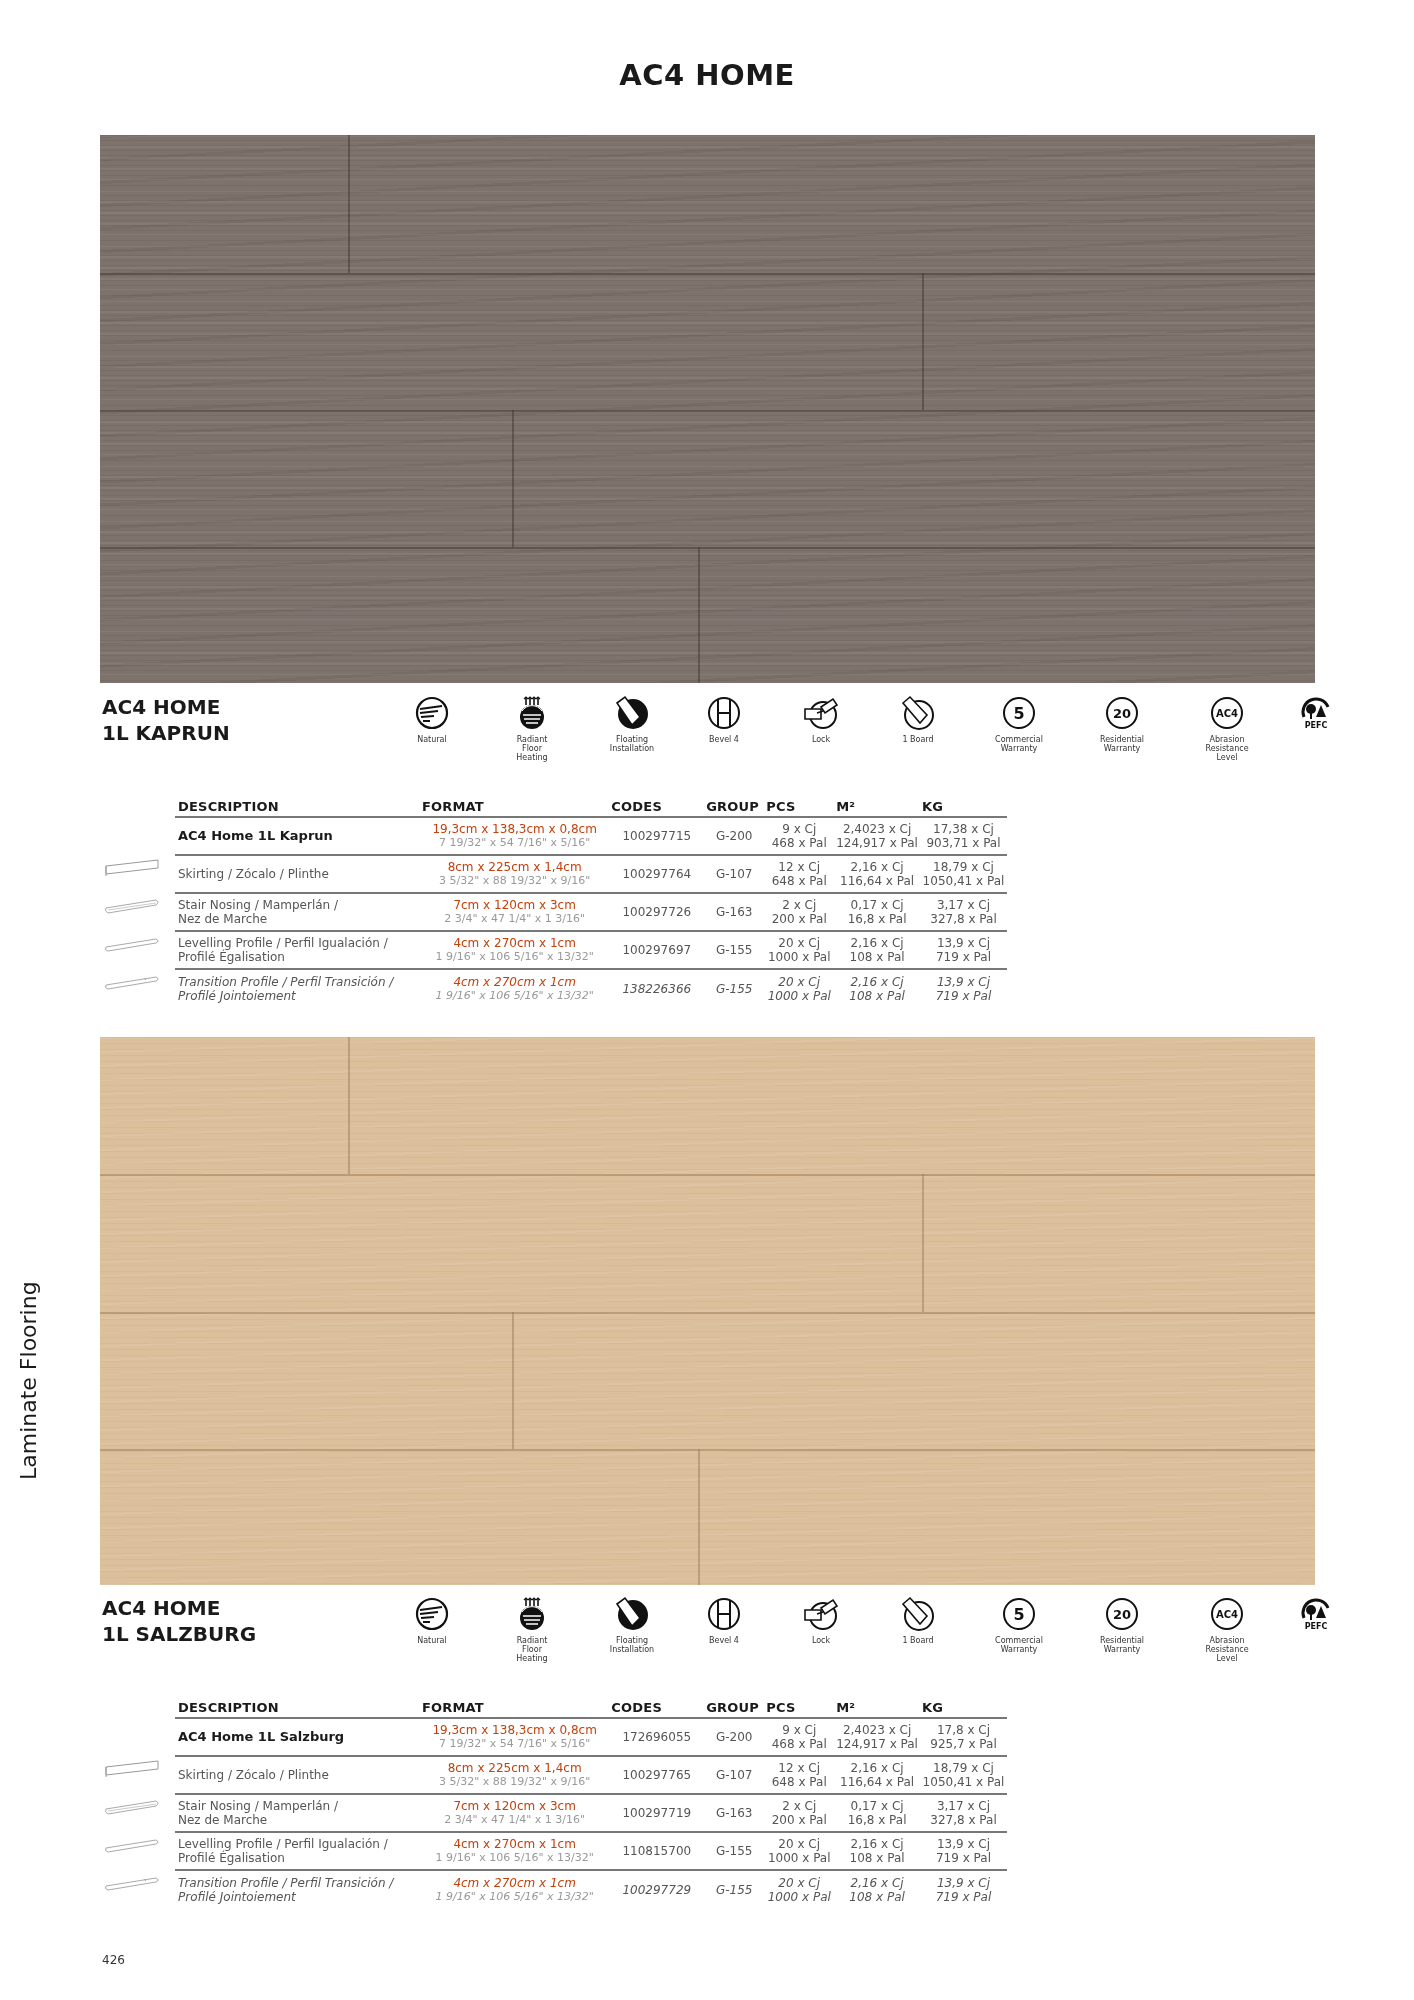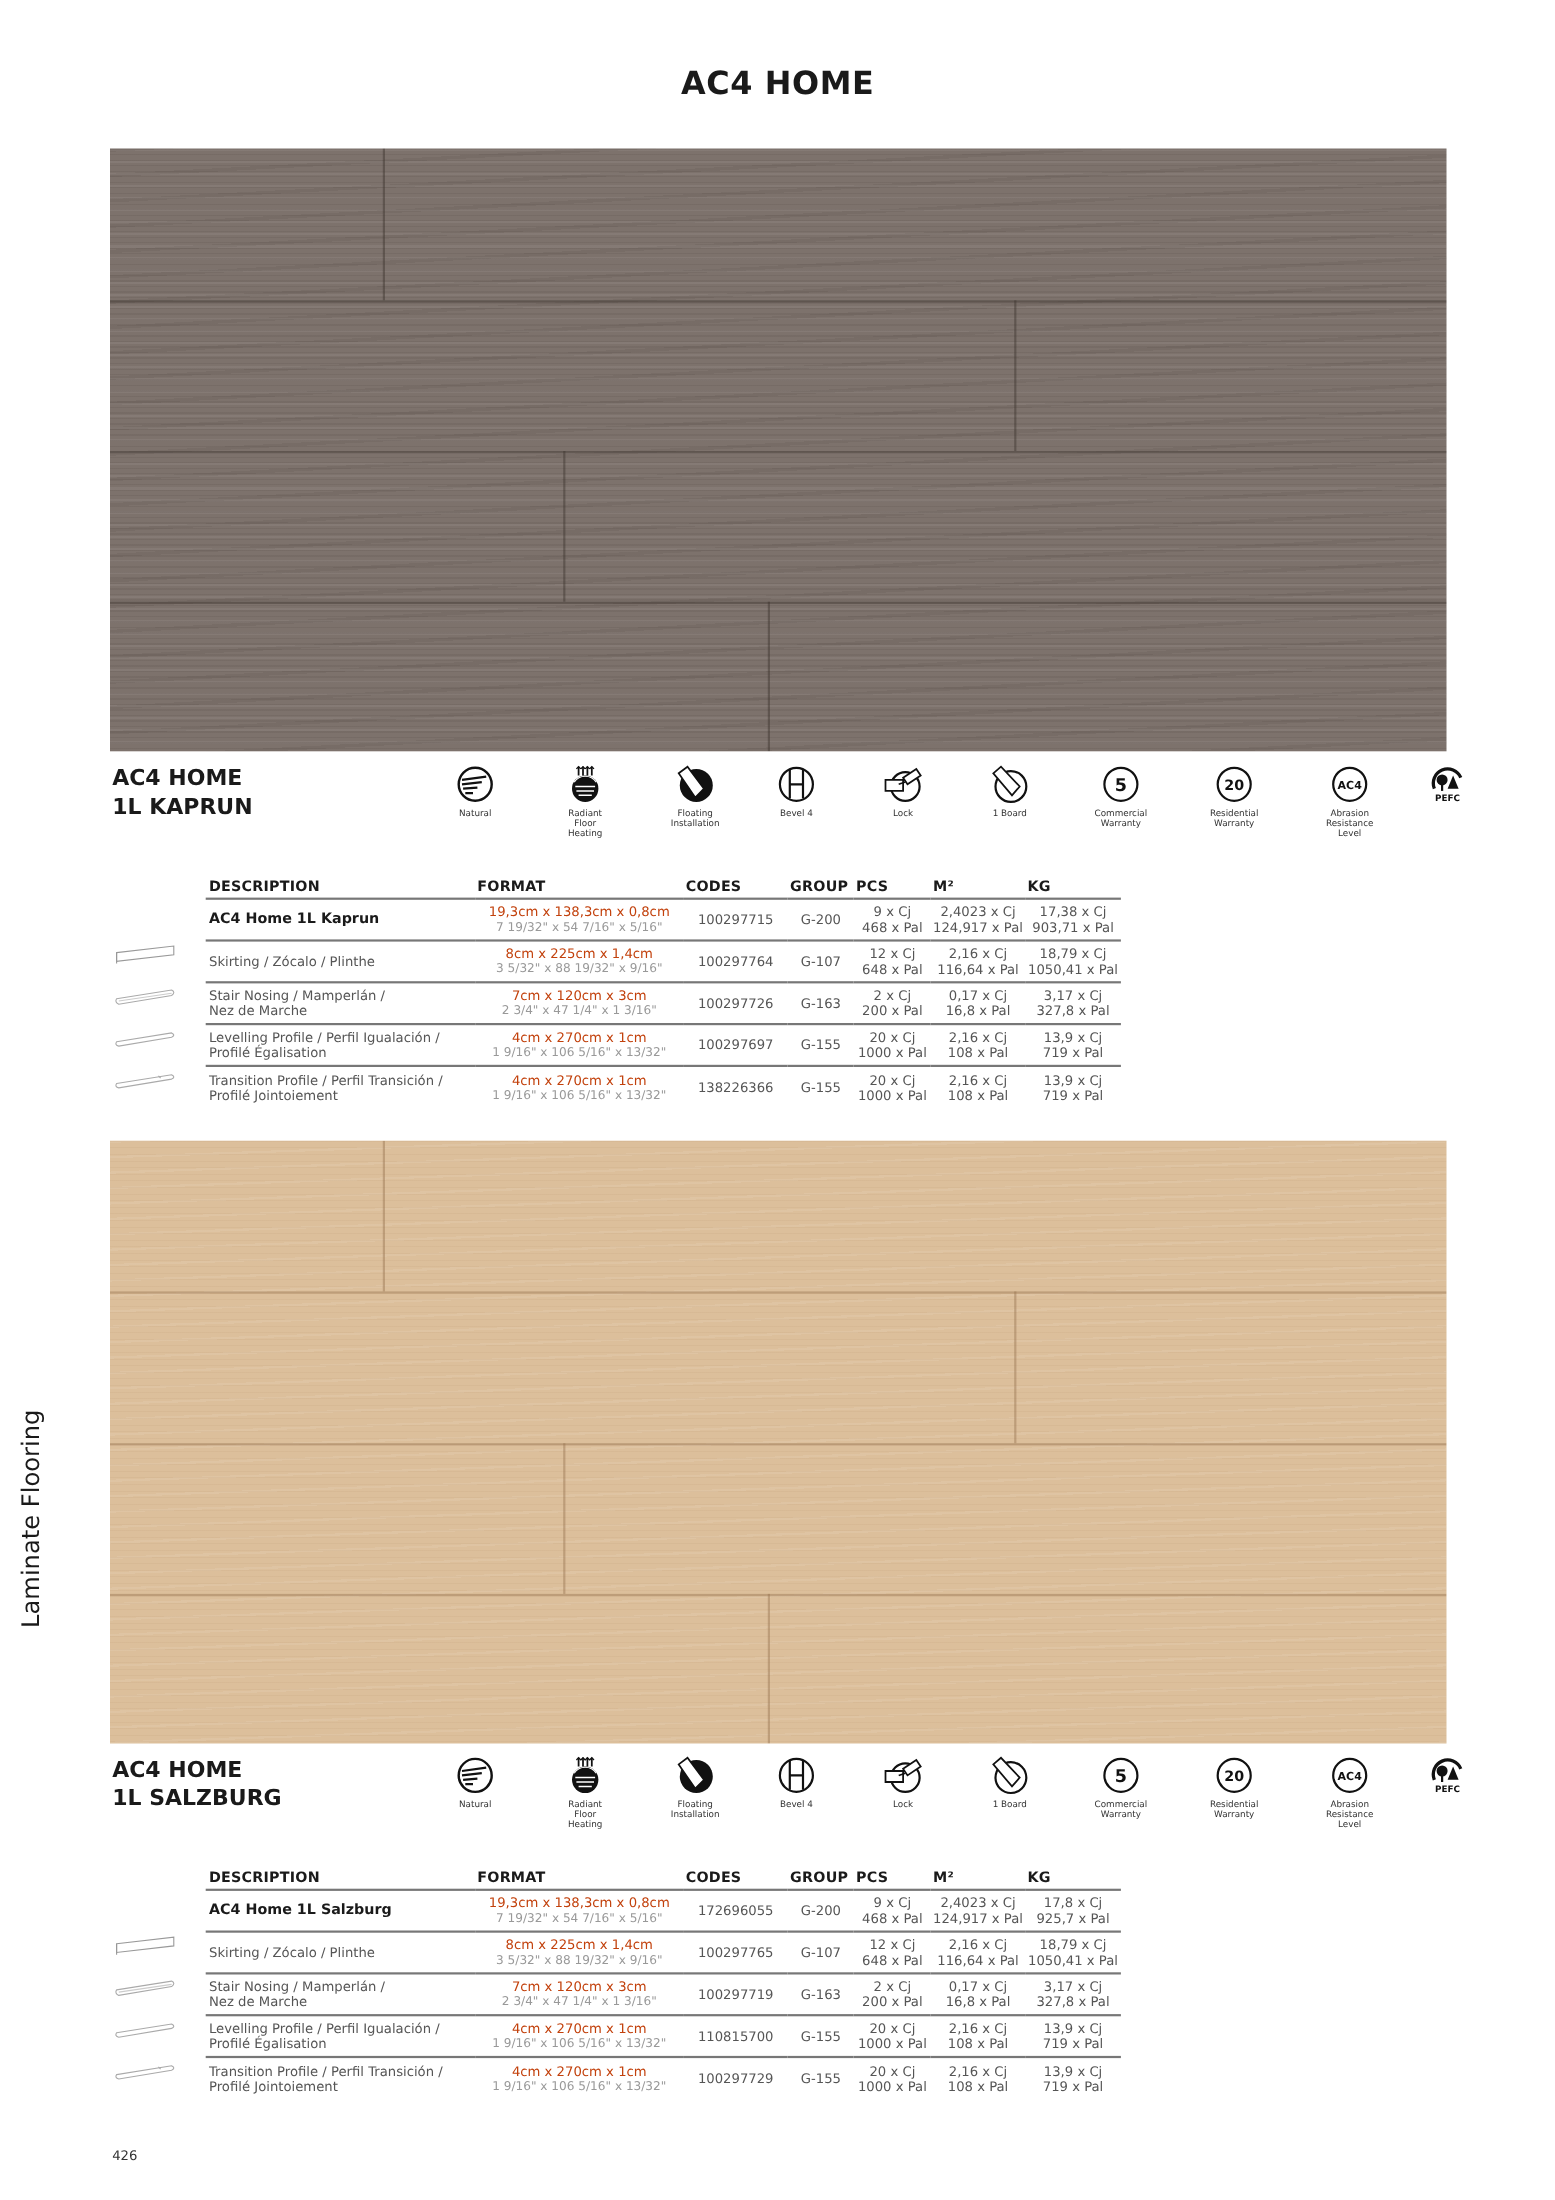--- a/index.html
+++ b/index.html
@@ -46,36 +46,36 @@
   .product-name {
     position: absolute; left: 102px; font-family: "DejaVu Sans", sans-serif; font-size: 20px; font-weight: 600; line-height: 26px; color: #1a1a1a;
   }
 
   .features { position: absolute; left: 392px; width: 920px; height: 80px; }
   .feature { position: absolute; top: 0; width: 80px; text-align: center; }
   .feature .ic { width: 36px; height: 36px; margin: 0 auto; display: block; }
   .feature .lbl { font-size: 8px; line-height: 9px; color: #333; margin-top: 4px; white-space: pre-line; }
 
   table.spec {
-    position: absolute; left: 187px; width: 832px; border-collapse: collapse; font-family: "DejaVu Sans", sans-serif;
+    position: absolute; left: 175px; width: 832px; border-collapse: collapse; font-family: "DejaVu Sans", sans-serif;
   }
   table.spec th {
     font-size: 13px; font-weight: 600; color: #1a1a1a; padding: 2px 2px 2px 2px; text-align: left;
     border-bottom: 2px solid #777; height: 21px; letter-spacing: 0.2px;
   }
   table.spec th.left { text-align: left; padding-left: 3px; }
   table.spec td {
     font-size: 12px; color: #555; text-align: center; border-bottom: 2px solid #777; height: 38px; padding: 1px 2px; line-height: 14px; vertical-align: middle;
   }
   table.spec td.desc { text-align: left; padding-left: 3px; color: #555; font-size: 12px; }
   table.spec td.desc.main { color: #1a1a1a; font-weight: 600; font-size: 13px; margin-left: 16px; }
   table.spec td .metric { display: block; color: #c2410c; }
   table.spec td .imperial { display: block; color: #999; font-size: 11px; }
   table.spec td .l1, table.spec td .l2 { display: block; white-space: nowrap; }
-  table.spec tr:last-child td { border-bottom: none; }
+  table.spec tr:last-child td { border-bottom: none; font-style: italic; }
 
   .profile-icon { position: absolute; left: 104px; width: 56px; height: 20px; }
 </style>
 </head>
 <body>
 
 <div class="page-title">AC4 HOME</div>
 <div class="side-label">Laminate Flooring</div>
 <div class="page-number">426</div>
 

